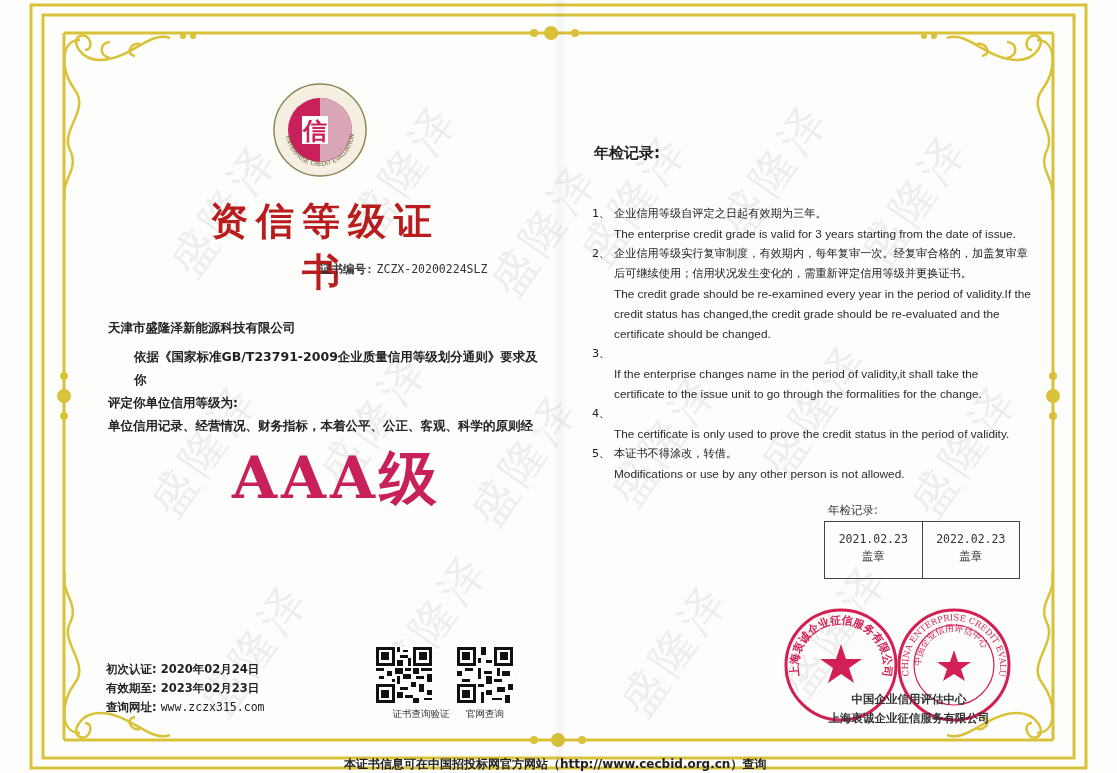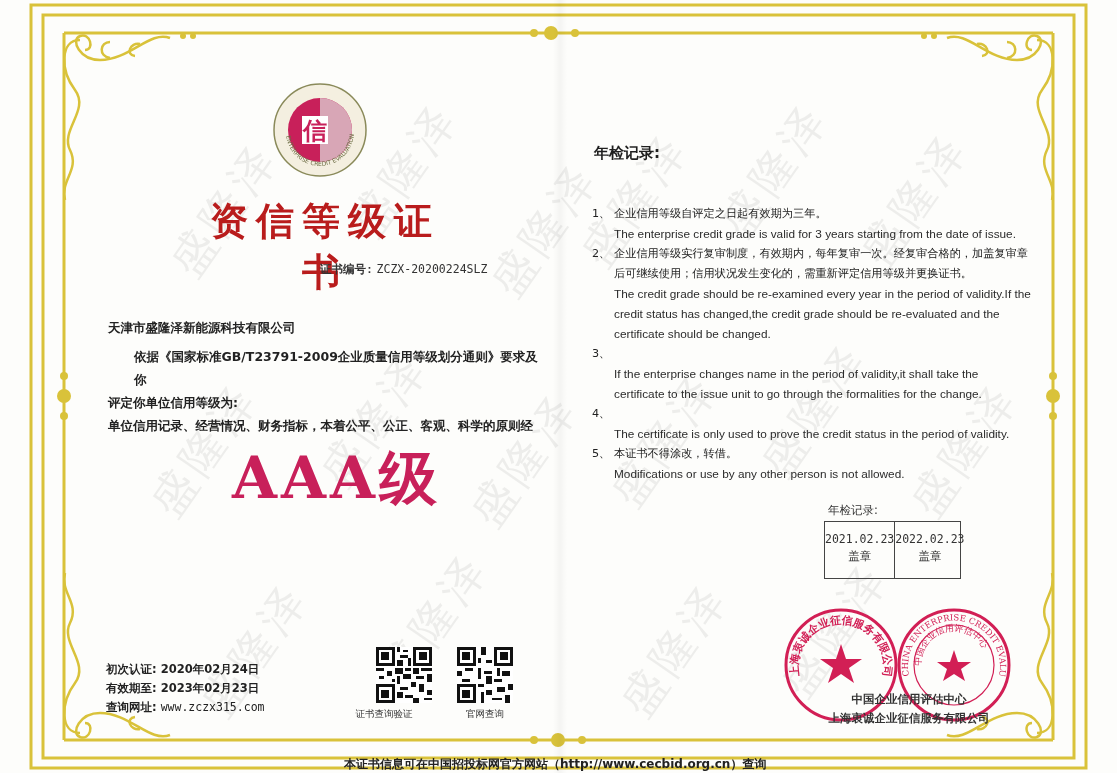--- a/index.html
+++ b/index.html
@@ -42,21 +42,21 @@
   
   .rhead { position: absolute; left: 594px; top: 144px; font-family: "DejaVu Sans", sans-serif;
            font-weight: bold; font-size: 15px; color: #1f1f1f; }
   .rules { position: absolute; left: 592px; top: 204px; width: 440px; font-family: "DejaVu Sans", sans-serif;
            font-size: 11.2px; line-height: 20px; color: #222; }
   .rule-zh { display: flex; }
   .rule-num { width: 22px; flex: none; }
   .rule-en { padding-left: 22px; font-family: "Liberation Sans", sans-serif; font-size: 11.8px; color: #2b2b2b; }
 
   .inspect-label { position: absolute; left: 828px; top: 503px; font-size: 11.5px; color: #333; font-family: "DejaVu Sans", sans-serif; }
-  .inspect-table { position: absolute; left: 824px; top: 521px; width: 137px; height: 58px;
+  .inspect-table { position: absolute; left: 824px; top: 521px; width: 196px; height: 58px;
                    border: 1px solid #444; display: flex; }
   .inspect-cell { flex: 1; text-align: center; padding-top: 9px; font-size: 11.5px; line-height: 17px; color: #333; }
   .inspect-cell + .inspect-cell { border-left: 1px solid #444; }
   .inspect-cell .d { font-family: "DejaVu Sans Mono", monospace; }
 
   .seal { position: absolute; width: 118px; height: 118px; }
   .issuer { position: absolute; left: 826px; top: 690px; font-size: 11.5px; line-height: 19px;
             font-weight: bold; color: #333; text-align: center; width: 166px; font-family: "DejaVu Sans", sans-serif; }
 
   .footer { position: absolute; left: 344px; top: 756px; font-size: 12px; font-weight: bold;
@@ -200,21 +200,21 @@
       <rect x="9" y="15" width="3" height="1"></rect>
       <rect x="13" y="13" width="2" height="2"></rect>
       <rect x="16" y="14" width="2" height="3"></rect>
     <rect x="8" y="17" width="2" height="2"></rect>
       <rect x="11" y="18" width="3" height="1"></rect>
       <rect x="19" y="16" width="2" height="2"></rect>
       <rect x="14" y="19" width="2" height="2"></rect>
       <rect x="18" y="19" width="3" height="1"></rect>
   </g>
 </svg>
-<div class="qr-label" style="left:339px;top:708px;">证书查询验证</div>
+<div class="qr-label" style="left:376px;top:708px;">证书查询验证</div>
 
 <svg class="qr" style="left:457px;top:647px;" viewBox="0 0 21 21" xmlns="http://www.w3.org/2000/svg" shape-rendering="crispEdges">
   <rect width="21" height="21" fill="#fff"></rect>
   <g fill="#111">
       <rect x="0" y="0" width="7" height="7"></rect>
       <rect x="14" y="0" width="7" height="7"></rect>
       <rect x="0" y="14" width="7" height="7"></rect>
     </g>
   <g fill="#fff">
       <rect x="1" y="1" width="5" height="5"></rect>

